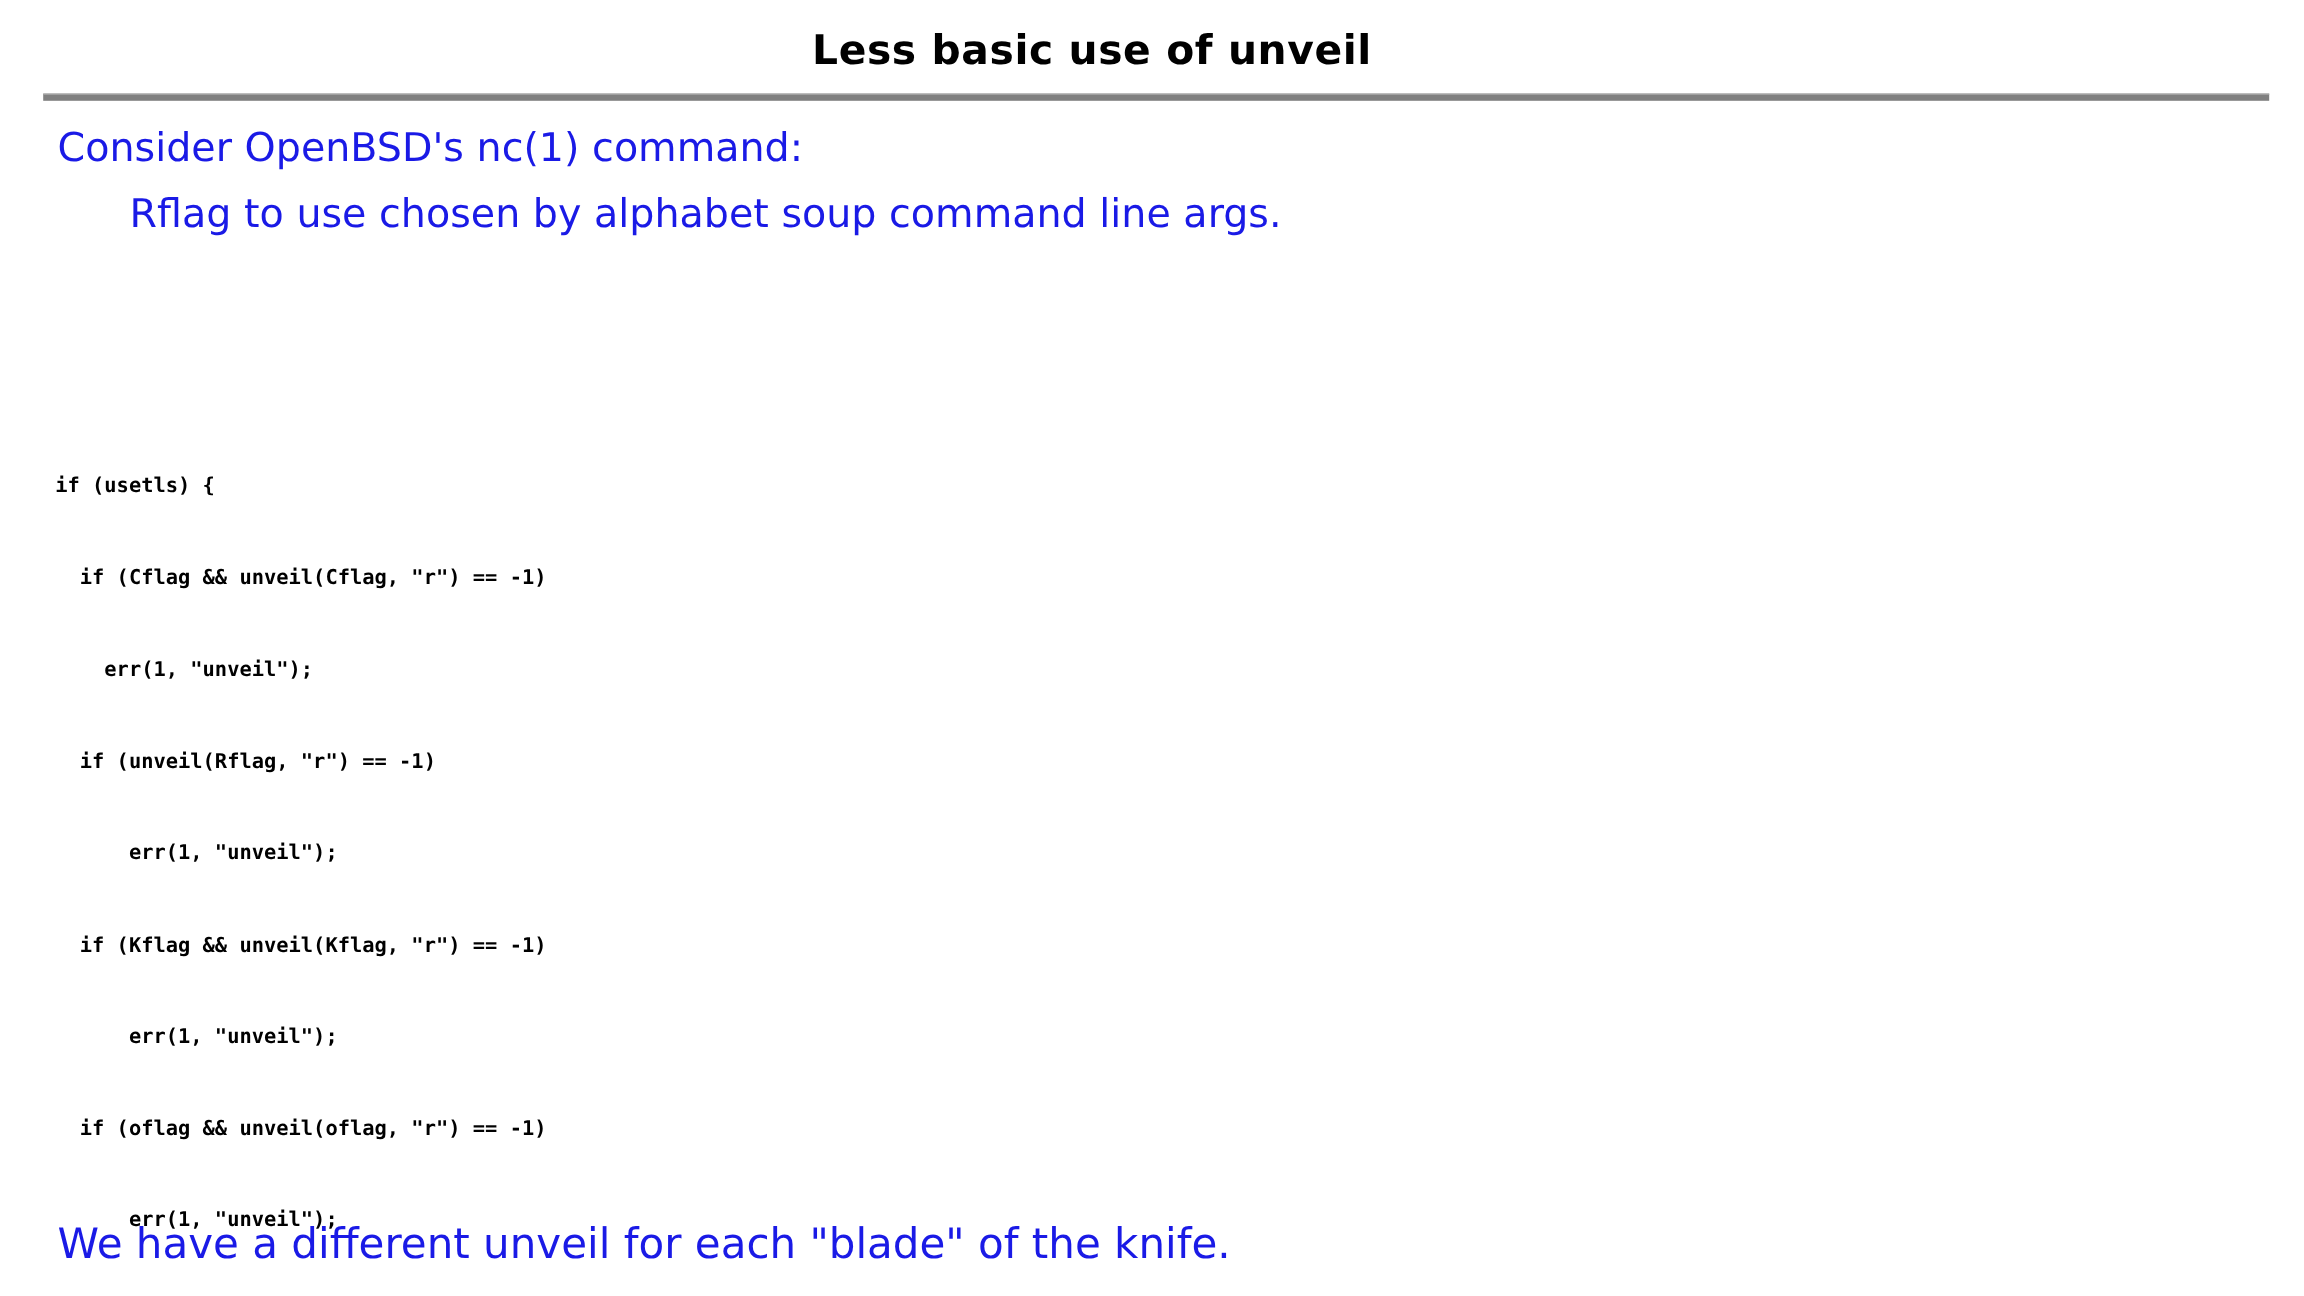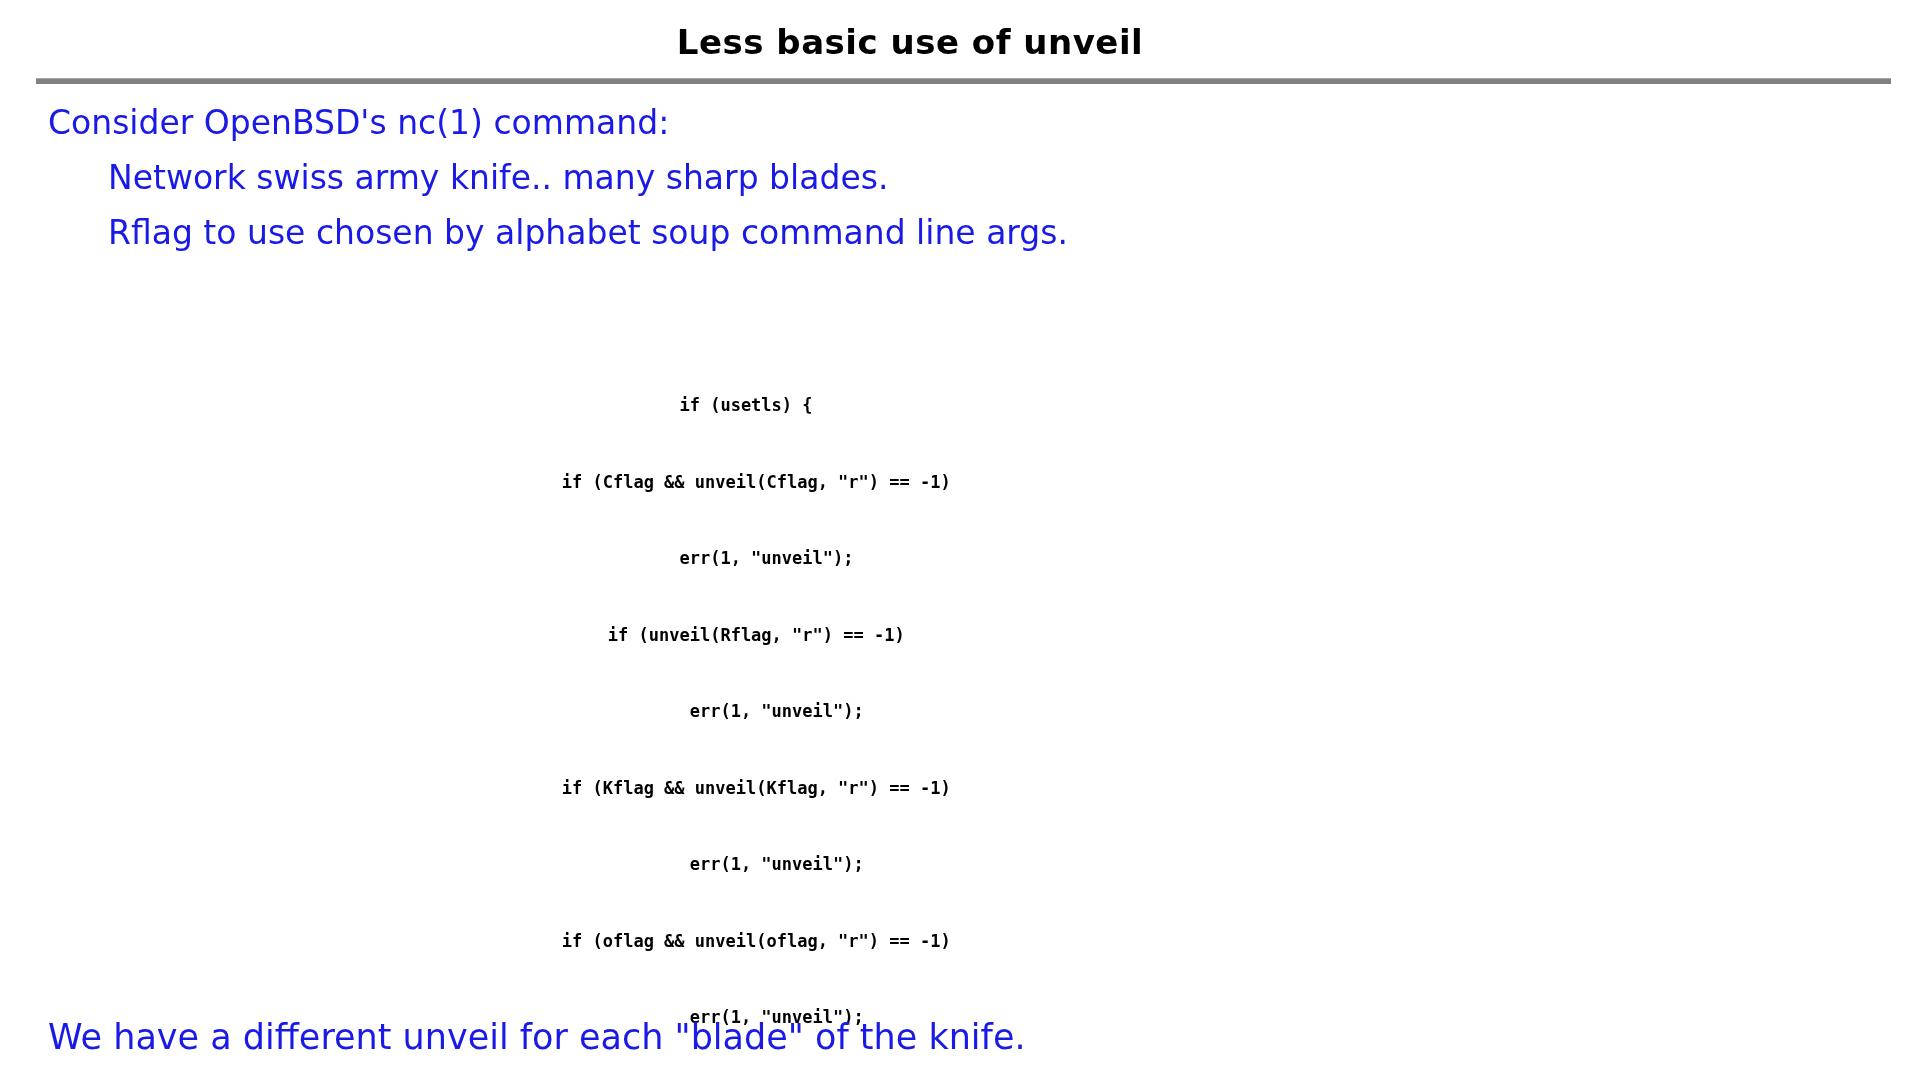--- a/index.html
+++ b/index.html
@@ -65,21 +65,20 @@
     width: 1400px;
     font-family: "DejaVu Sans Mono", monospace;
     font-size: 17px;
     font-weight: bold;
     color: #000000;
     line-height: 25.5px;
     white-space: pre;
   }
   .code-line {
     white-space: pre;
-    text-align: center;
   }
   .closing {
     position: absolute;
     left: 48px;
     top: 985px;
     color: #1a1ae6;
     font-family: "DejaVu Sans", sans-serif;
     font-size: 35px;
     white-space: pre;
     margin-top: 32px;
@@ -89,21 +88,20 @@
 <body>
 
 <div class="slide">
 
   <div class="slide-title">Less basic use of unveil</div>
 
   <div class="title-rule"></div>
 
   <div class="intro-block">
     <div class="intro-line">Consider OpenBSD's nc(1) command:</div>
-    <div class="intro-line indent">Network swiss army knife.. many sharp blades.</div>
     <div class="intro-line indent">Rflag to use chosen by alphabet soup command line args.</div>
   </div>
 
   <div class="code-block">
     <div class="code-line">if (usetls) {</div>
     <div class="code-line">  if (Cflag &amp;&amp; unveil(Cflag, "r") == -1)</div>
     <div class="code-line">    err(1, "unveil");</div>
     <div class="code-line">  if (unveil(Rflag, "r") == -1)</div>
     <div class="code-line">      err(1, "unveil");</div>
     <div class="code-line">  if (Kflag &amp;&amp; unveil(Kflag, "r") == -1)</div>

